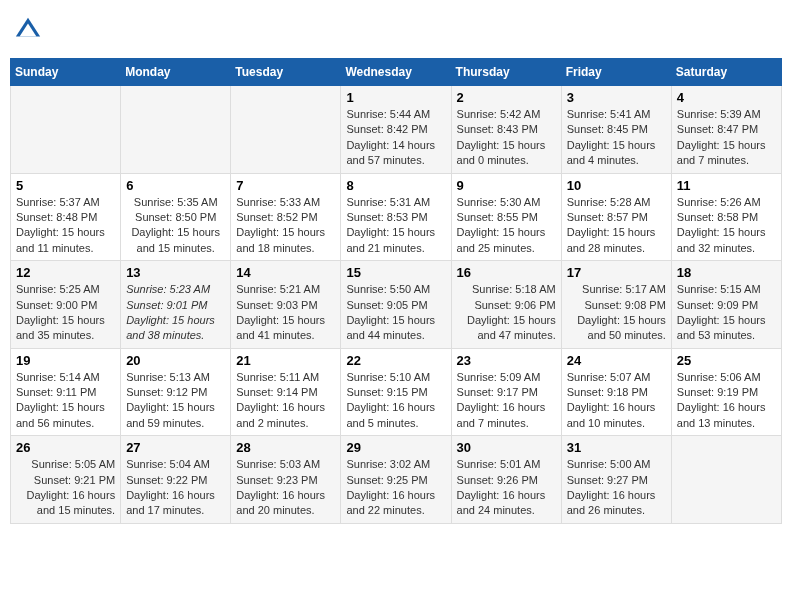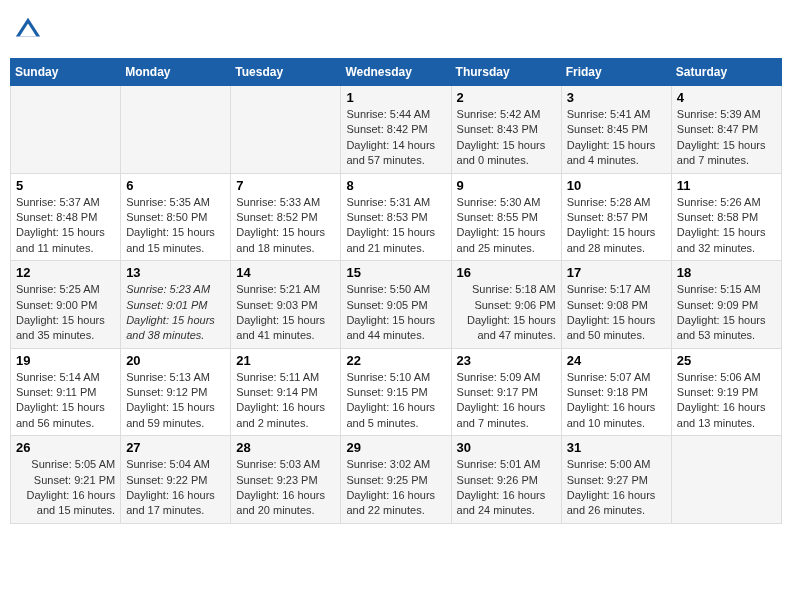--- a/index.html
+++ b/index.html
@@ -158,21 +158,21 @@
       <tr>
         <td>
           <span class="day-number">5</span>
           <div class="day-info" style="white-space: pre-line;">Sunrise: 5:37 AM
 Sunset: 8:48 PM
 Daylight: 15 hours
 and 11 minutes.</div>
         </td>
         <td>
           <span class="day-number">6</span>
-          <div class="day-info" style="white-space: pre-line;">Sunrise: 5:35 AM
+          <div class="day-info" style="white-space: pre-line; text-align: center;">Sunrise: 5:35 AM
 Sunset: 8:50 PM
 Daylight: 15 hours
 and 15 minutes.</div>
         </td>
         <td>
           <span class="day-number">7</span>
           <div class="day-info" style="white-space: pre-line;">Sunrise: 5:33 AM
 Sunset: 8:52 PM
 Daylight: 15 hours
 and 18 minutes.</div>
@@ -237,21 +237,21 @@
         </td>
         <td>
           <span class="day-number">16</span>
           <div class="day-info" style="white-space: pre-line; text-align: right;">Sunrise: 5:18 AM
 Sunset: 9:06 PM
 Daylight: 15 hours
 and 47 minutes.</div>
         </td>
         <td>
           <span class="day-number">17</span>
-          <div class="day-info" style="white-space: pre-line;">Sunrise: 5:17 AM
+          <div class="day-info" style="white-space: pre-line; text-align: right;">Sunrise: 5:17 AM
 Sunset: 9:08 PM
 Daylight: 15 hours
 and 50 minutes.</div>
         </td>
         <td>
           <span class="day-number">18</span>
           <div class="day-info" style="white-space: pre-line;">Sunrise: 5:15 AM
 Sunset: 9:09 PM
 Daylight: 15 hours
 and 53 minutes.</div>

